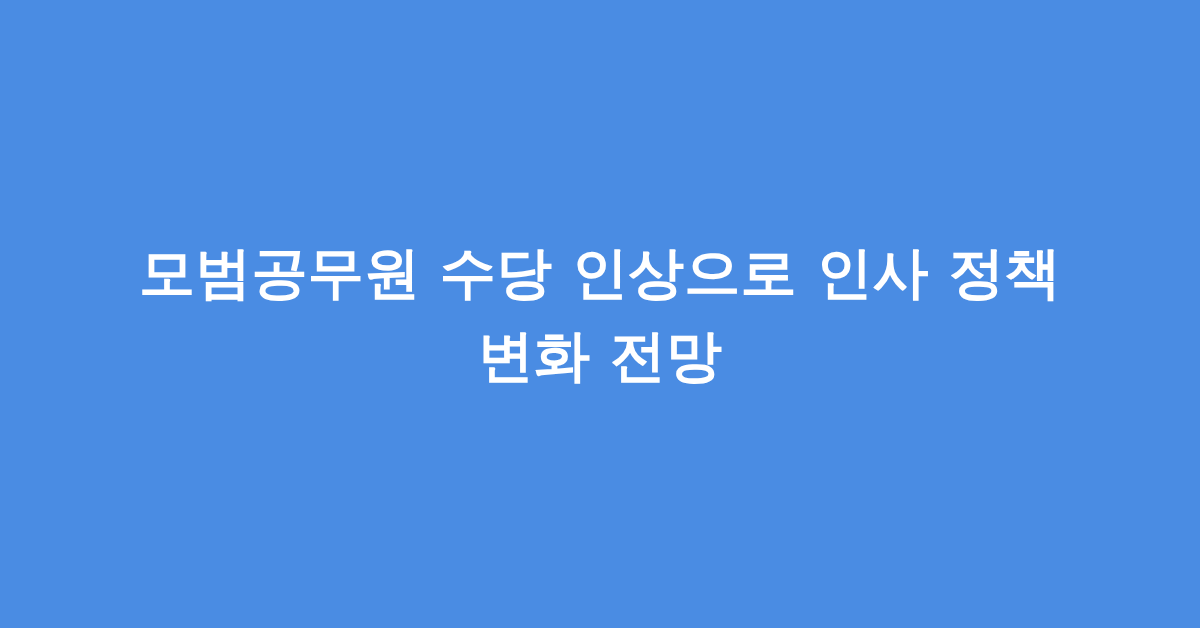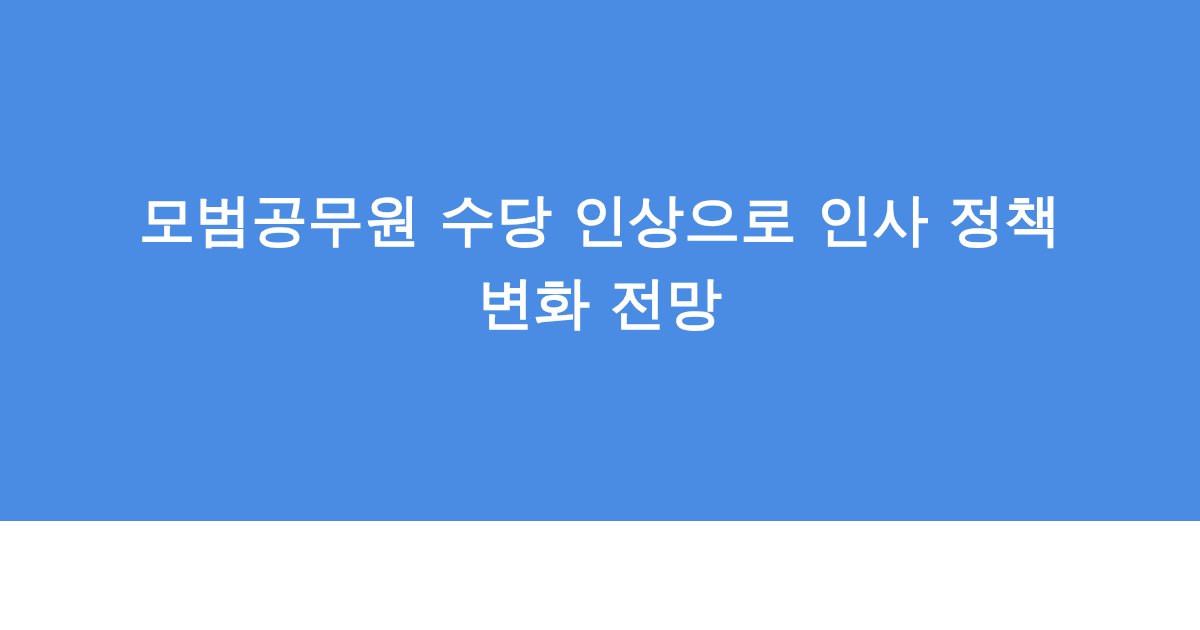--- a/index.html
+++ b/index.html
@@ -12,21 +12,21 @@
     width: 1200px;
     height: 630px;
     overflow: hidden;
     font-family: "DejaVu Sans", "Liberation Sans", sans-serif;
   }
 
   .og-card {
     position: relative;
     box-sizing: border-box;
     width: 1200px;
-    height: 521px;
+    height: 628px;
     display: flex;
     align-items: center;
     justify-content: center;
     background-color: #4a8ce3;
   }
 
   .headline-block {
     width: 1030px;
     padding: 0 10px;
     box-sizing: border-box;

